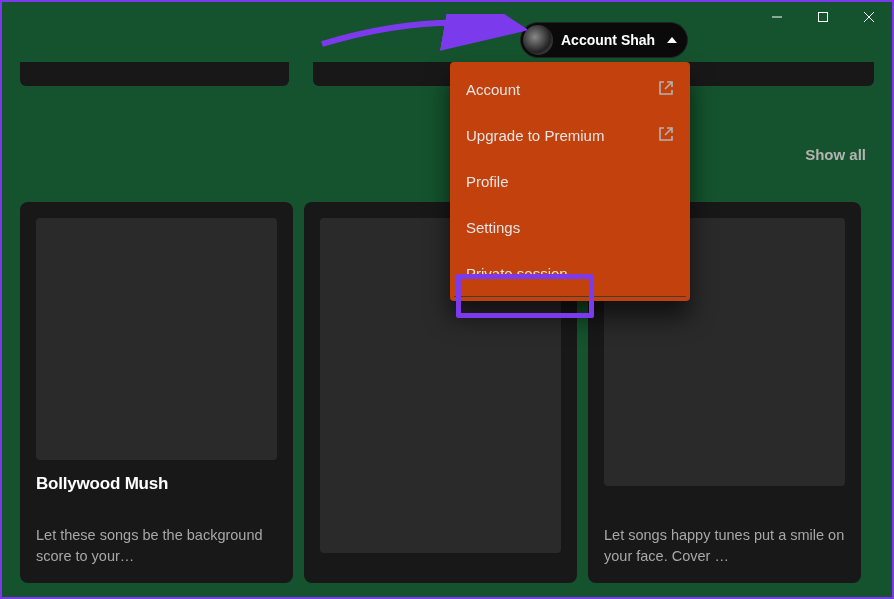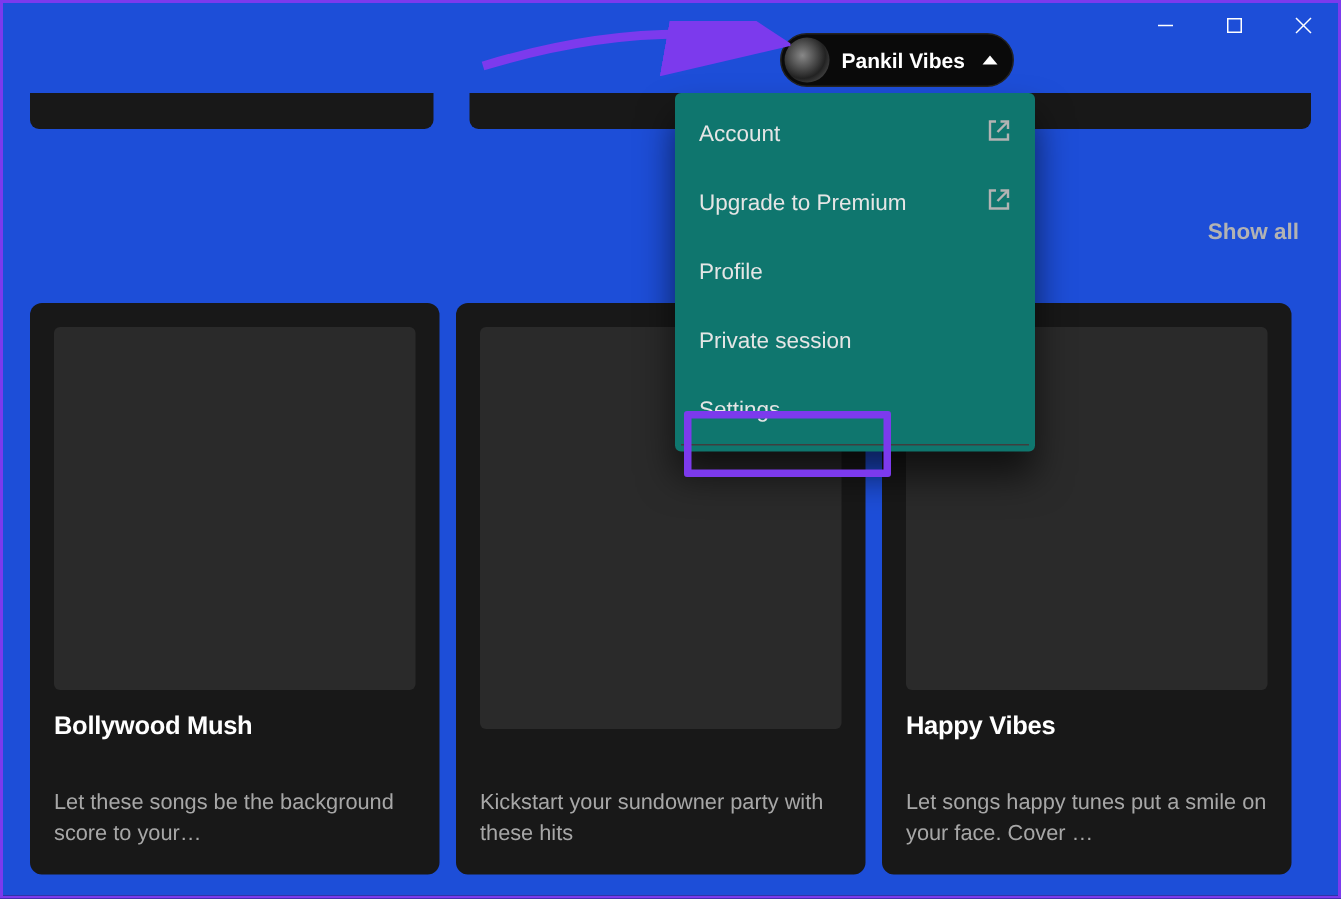--- a/index.html
+++ b/index.html
@@ -8,29 +8,29 @@
     .titlebar { position: absolute; top: 0; right: 0; height: 30px; display: flex; align-items: center; z-index: 200; }
     .titlebar-btn { width: 46px; height: 30px; display: flex; align-items: center; justify-content: center; color: #fff; cursor: pointer; }
     .titlebar-btn svg { width: 12px; height: 12px; }
     
     .user-chip { position: absolute; top: 20px; left: 518px; height: 36px; background: #0a0a0a; border-radius: 18px; display: flex; align-items: center; padding: 2px 10px 2px 2px; gap: 8px; color: #fff; font-weight: 700; font-size: 14px; cursor: pointer; z-index: 100; border: 1px solid #222; }
     .avatar { width: 30px; height: 30px; border-radius: 50%; background: radial-gradient(circle at 40% 40%, #888 0%, #555 30%, #222 60%, #666 100%); }
     .caret-up { width: 0; height: 0; border-left: 5px solid transparent; border-right: 5px solid transparent; border-bottom: 6px solid #fff; margin-left: 4px; }
     
     .arrow-annotation { position: absolute; top: 12px; left: 315px; z-index: 150; pointer-events: none; }
     
-    .dropdown { position: absolute; top: 60px; left: 448px; width: 240px; background: #0f766e; border-radius: 4px; box-shadow: 0 16px 24px rgba(0,0,0,0.6); z-index: 90; padding: 4px; text-align: center; }
+    .dropdown { position: absolute; top: 60px; left: 448px; width: 240px; background: #c2410c; border-radius: 4px; box-shadow: 0 16px 24px rgba(0,0,0,0.6); z-index: 90; padding: 4px; text-align: center; }
     .dropdown-item { height: 46px; display: flex; align-items: center; justify-content: space-between; padding: 0 12px; color: #e5e5e5; font-size: 15px; font-weight: 500; cursor: pointer; border-radius: 2px; }
     .dropdown-divider { height: 1px; background: #3e3e3e; margin: 0; }
     .ext-icon { color: #b3b3b3; }
     
     .highlight-box { position: absolute; border: 5px solid #7c3aed; pointer-events: none; z-index: 95; border-radius: 2px; }
     .highlight-settings { top: 272px; left: 454px; width: 138px; height: 44px; }
     
-    .content { position: absolute; top: 0; left: 0; right: 0; bottom: 0; background: #1d4ed8; z-index: 1; }
+    .content { position: absolute; top: 0; left: 0; right: 0; bottom: 0; background: #14532d; z-index: 1; }
     .row1 { position: absolute; top: 60px; left: 18px; right: 18px; display: flex; gap: 24px; }
     .card-stub { flex: 1; height: 24px; background: #181818; border-radius: 0 0 6px 6px; max-width: 273px; }
     
     .show-all { position: absolute; top: 144px; right: 26px; color: #b3b3b3; font-weight: 700; font-size: 15px; cursor: pointer; }
     
     .row2 { position: absolute; top: 200px; left: 18px; right: 18px; bottom: 14px; display: flex; gap: 11px; }
     .card { flex: 1; background: #181818; border-radius: 8px; display: flex; flex-direction: column; padding: 16px; max-width: 273px; cursor: pointer; }
     .card-cover { width: 100%; flex: 1; border-radius: 4px; background: #2a2a2a; margin-bottom: 14px; }
     .card-title { color: #fff; font-size: 17px; font-weight: 700; margin-bottom: 6px; letter-spacing: -0.2px; }
     .card-desc { color: #a7a7a7; font-size: 14.5px; line-height: 1.45; font-weight: 400; margin-top: 25px; }
@@ -46,25 +46,23 @@
   </div>
   <div class="show-all">Show all</div>
   <div class="row2">
     <div class="card">
       <div class="card-cover"></div>
       <div class="card-title">Bollywood Mush</div>
       <div class="card-desc">Let these songs be the background score to your…</div>
     </div>
     <div class="card">
       <div class="card-cover"></div>
-      <div class="card-desc">Kickstart your sundowner party with these hits</div>
     </div>
     <div class="card">
       <div class="card-cover"></div>
-      <div class="card-title">Happy Vibes</div>
       <div class="card-desc">Let songs happy tunes put a smile on your face. Cover …</div>
     </div>
   </div>
 </div>
 
 <div class="titlebar">
   <div class="titlebar-btn">
     <svg viewBox="0 0 12 12">
         <line x1="1" y1="6" x2="11" y2="6" stroke="#fff" stroke-width="1"></line>
       </svg>
@@ -77,21 +75,21 @@
   <div class="titlebar-btn">
     <svg viewBox="0 0 12 12">
         <line x1="1" y1="1" x2="11" y2="11" stroke="#fff" stroke-width="1"></line>
         <line x1="11" y1="1" x2="1" y2="11" stroke="#fff" stroke-width="1"></line>
       </svg>
   </div>
 </div>
 
 <div class="user-chip">
   <div class="avatar"></div>
-  <span>Pankil Vibes</span>
+  <span>Account Shah</span>
   <div class="caret-up"></div>
 </div>
 
 <svg class="arrow-annotation" width="210" height="38">
   <defs>
     <marker id="arrowhead" markerWidth="14" markerHeight="12" refX="12" refY="6" orient="auto">
       <path d="M0,0 L14,6 L0,12 Z" fill="#7c3aed"></path>
     </marker>
   </defs>
   <path d="M 5 30 Q 110 -2 200 14" stroke="#7c3aed" stroke-width="6" fill="none" marker-end="url(#arrowhead)"></path>
@@ -115,21 +113,21 @@
           <path d="M6 2H2v12h12v-4"></path>
           <path d="M9 2h5v5"></path>
           <path d="M14 2L7 9"></path>
         </svg>
     </span>
   </div>
   <div class="dropdown-item">
     <span>Profile</span>
   </div>
   <div class="dropdown-item">
-    <span>Private session</span>
+    <span>Settings</span>
   </div>
   <div class="dropdown-item">
-    <span>Settings</span>
+    <span>Private session</span>
   </div>
   <div class="dropdown-divider"></div>
 </div>
 
 <div class="highlight-box highlight-settings"></div>
 
 </body></html>

